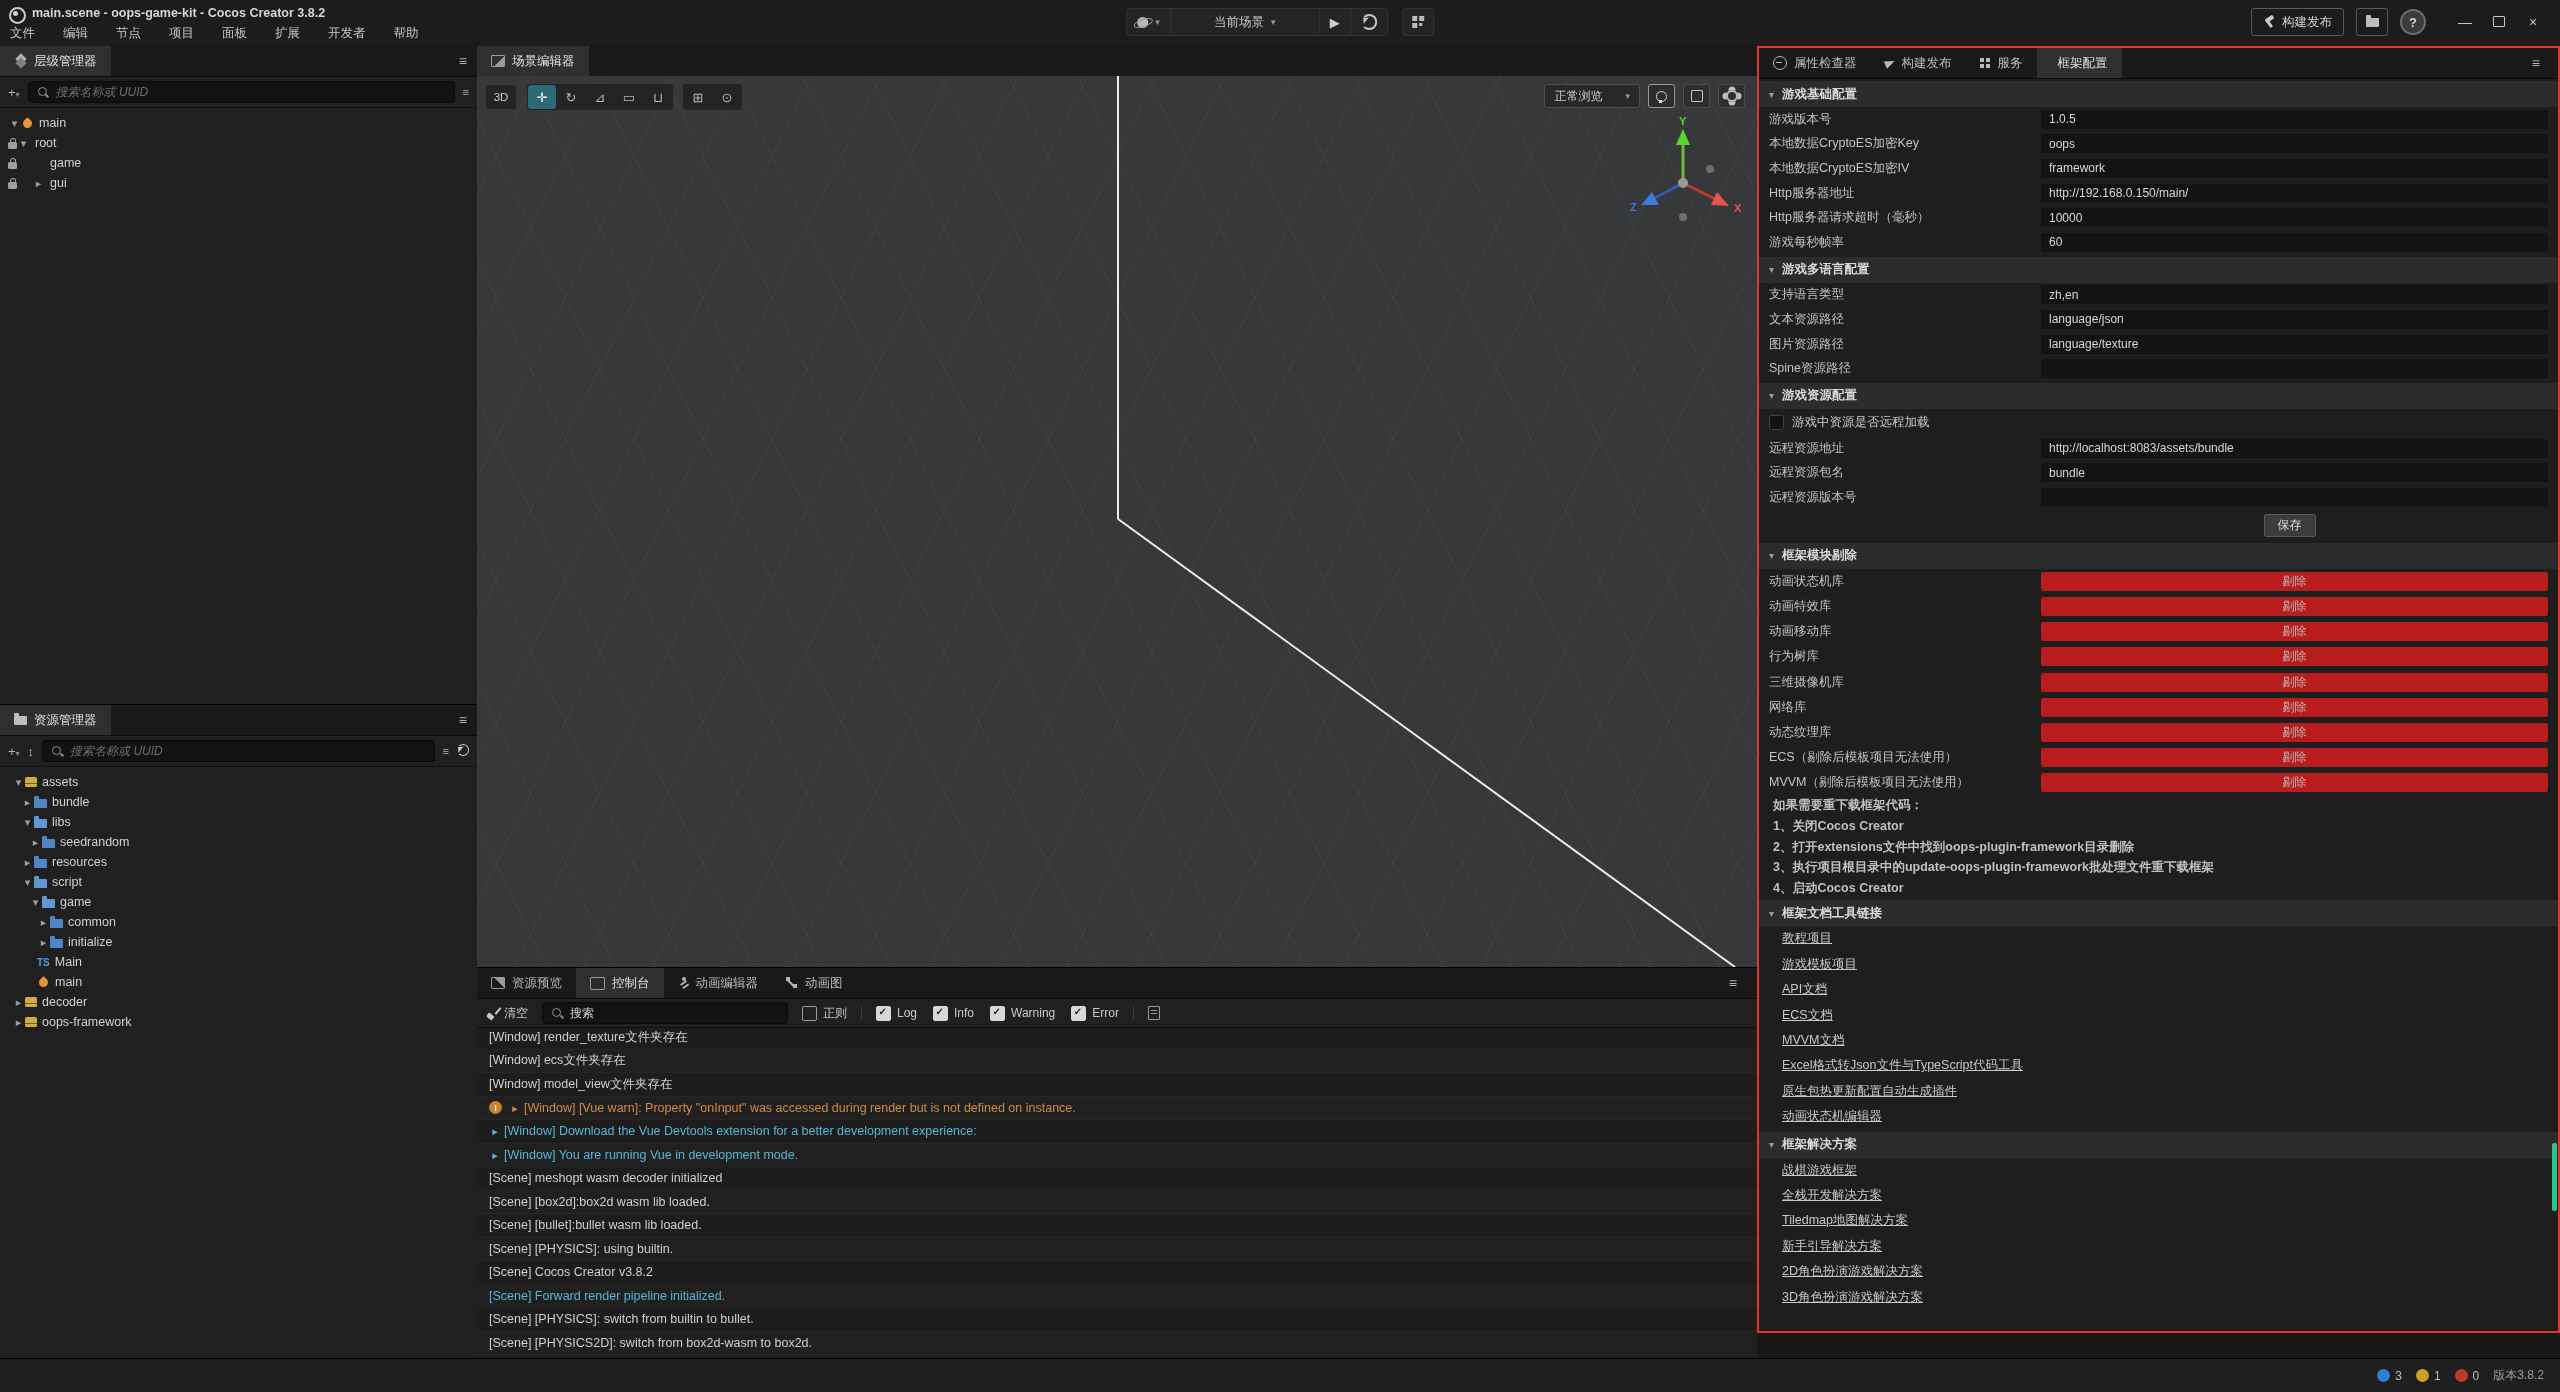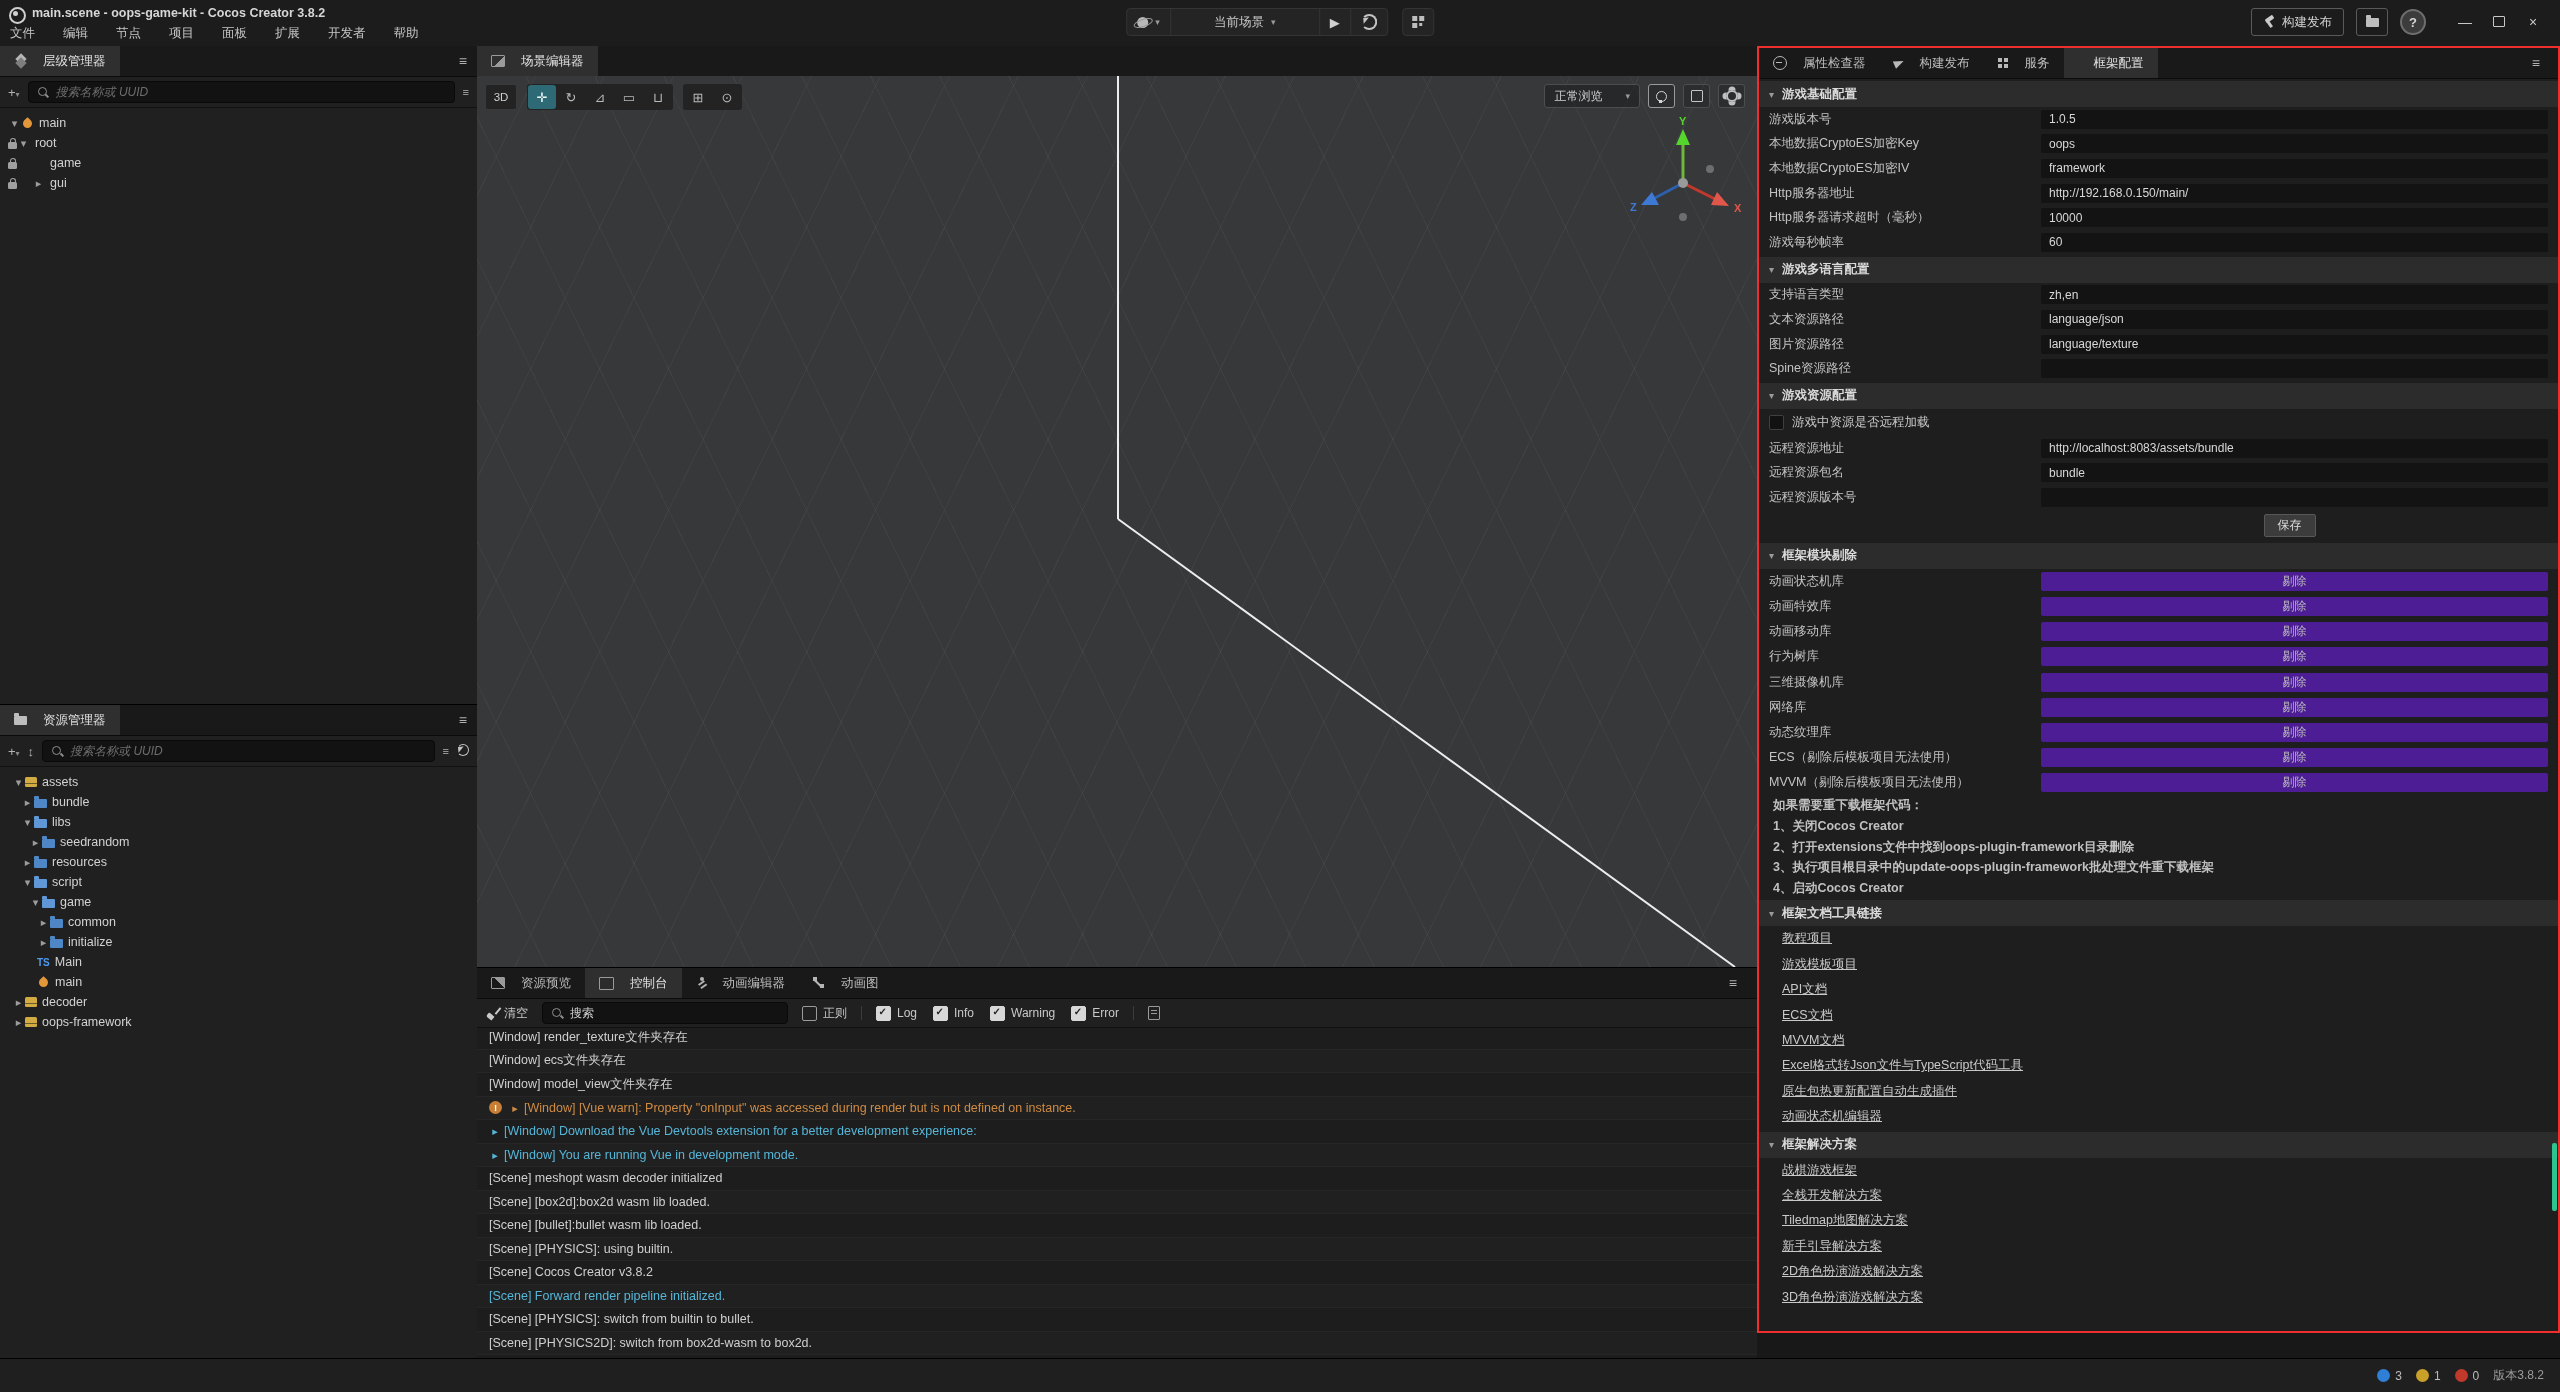--- a/index.html
+++ b/index.html
@@ -40,21 +40,21 @@
   .icon-btn{width:30px;height:26px;border:1px solid #5a5a5a;border-radius:3px;display:flex;align-items:center;justify-content:center;}
   .folder-g{position:relative;width:13px;height:9px;background:#bdbdbd;border-radius:1px;}
   .folder-g::before{content:"";position:absolute;top:-2.5px;left:0;width:5px;height:3px;background:#bdbdbd;border-radius:1px 1px 0 0;}
   .help-btn{width:22px;height:22px;border-radius:50%;background:#3c3c3c;border:2px solid #6e6e6e;display:flex;align-items:center;justify-content:center;color:#d6d6d6;font-weight:bold;font-size:13px;}
   .winctl{display:flex;align-items:center;gap:0;margin-left:10px;}
   .winctl>span{width:34px;text-align:center;color:#c7c7c7;font-size:14px;}
   .maxbox{display:inline-block;width:10px;height:9px;border:1.5px solid #c7c7c7;border-radius:1px;}
 
   
   .strip{height:30px;background:#191919;border-bottom:1px solid #0b0b0b;display:flex;align-items:stretch;}
-  .tab{display:flex;align-items:center;gap:16px;padding:0 14px;color:#bdbdbd;font-size:12.5px;white-space:nowrap;}
+  .tab{display:flex;align-items:center;gap:7px;padding:0 14px;color:#bdbdbd;font-size:12.5px;white-space:nowrap;}
   .tab.active{background:#2f2f2f;color:#e2e2e2;}
   .strip .spacer{flex:1;}
   .hamb{align-self:center;margin-right:10px;color:#b0b0b0;font-size:14px;}
   .toolrow{height:30px;display:flex;align-items:center;padding:0 8px;gap:8px;border-bottom:1px solid #121212;}
   .search{flex:1;height:20px;background:#121212;border:1px solid #090909;border-radius:4px;display:flex;align-items:center;gap:7px;padding:0 8px;}
   .search .ph{color:#6d6d6d;font-style:italic;font-size:12px;}
   .mag{position:relative;width:12px;height:12px;flex:none;}
   .mag::before{content:"";position:absolute;left:1px;top:1px;width:7px;height:7px;border:1.5px solid #8f8f8f;border-radius:50%;}
   .mag::after{content:"";position:absolute;left:8.5px;top:8.5px;width:4px;height:1.8px;background:#8f8f8f;transform:rotate(45deg);}
   .mini{color:#b5b5b5;font-size:13px;}
@@ -152,21 +152,21 @@
   .inspector{left:1757px;top:46px;width:803px;height:1287px;background:#1e1e1e;border:2px solid #ee2f2d;box-sizing:border-box;}
   .insp-ico{position:relative;width:12px;height:12px;border:1.5px solid #b9b9b9;border-radius:50%;}
   .insp-ico::after{content:"";position:absolute;left:1.5px;top:4.5px;width:6px;height:1.6px;background:#b9b9b9;}
   .plane-ico{width:0;height:0;border-left:10px solid #b9b9b9;border-top:4px solid transparent;border-bottom:4px solid transparent;transform:rotate(-24deg);}
   .svc-ico{width:4px;height:4px;background:#b9b9b9;box-shadow:6px 0 #b9b9b9,0 6px #b9b9b9,6px 6px #b9b9b9;margin-right:7px;margin-bottom:6px;}
   .section-head{height:26px;background:#2c2c2c;display:flex;align-items:center;gap:8px;padding:0 10px;font-weight:bold;color:#dadada;font-size:12.5px;margin-top:2px;}
   .section-head .sh-chev{color:#9a9a9a;font-size:10px;font-weight:normal;}
   .frow{height:24.6px;display:flex;align-items:center;padding-left:10px;}
   .flabel{width:272px;flex:none;color:#c3c3c3;font-size:12.5px;white-space:nowrap;overflow:hidden;}
   .fvalue{flex:1;margin-right:10px;height:19px;background:#131313;border-radius:2px;display:flex;align-items:center;padding:0 8px;color:#d8d8d8;font-size:12px;}
-  .module-bar{flex:1;margin-right:10px;height:19px;background:#4c1d95;border-radius:2px;display:flex;align-items:center;justify-content:center;color:#bdbdbd;font-size:12px;}
+  .module-bar{flex:1;margin-right:10px;height:19px;background:#b91c1c;border-radius:2px;display:flex;align-items:center;justify-content:center;color:#bdbdbd;font-size:12px;}
   .chk-row{height:27px;display:flex;align-items:center;gap:8px;padding-left:10px;color:#c9c9c9;font-size:12.5px;}
   .dchk{width:13px;height:13px;background:#121212;border:1px solid #3f3f3f;border-radius:2px;flex:none;}
   .save-row{height:31px;display:flex;align-items:center;}
   .save-row .flabel{width:272px;}
   .save-area{flex:1;display:flex;justify-content:center;margin-right:10px;}
   .save-btn{height:21px;padding:0 13px;background:#3c3c3c;border:1px solid #585858;border-radius:2px;color:#dedede;font-size:12px;display:flex;align-items:center;}
   .note-line{padding-left:14px;line-height:20.6px;color:#c0c0c0;font-size:12.5px;font-weight:bold;}
   .link-row{padding-left:23px;line-height:25.4px;}
   .link-row span{color:#c9c9c9;text-decoration:underline;font-size:12.5px;cursor:pointer;}
   .vscroll{position:absolute;right:1px;top:1095px;width:5px;height:68px;background:#2ec48f;border-radius:2px;}

